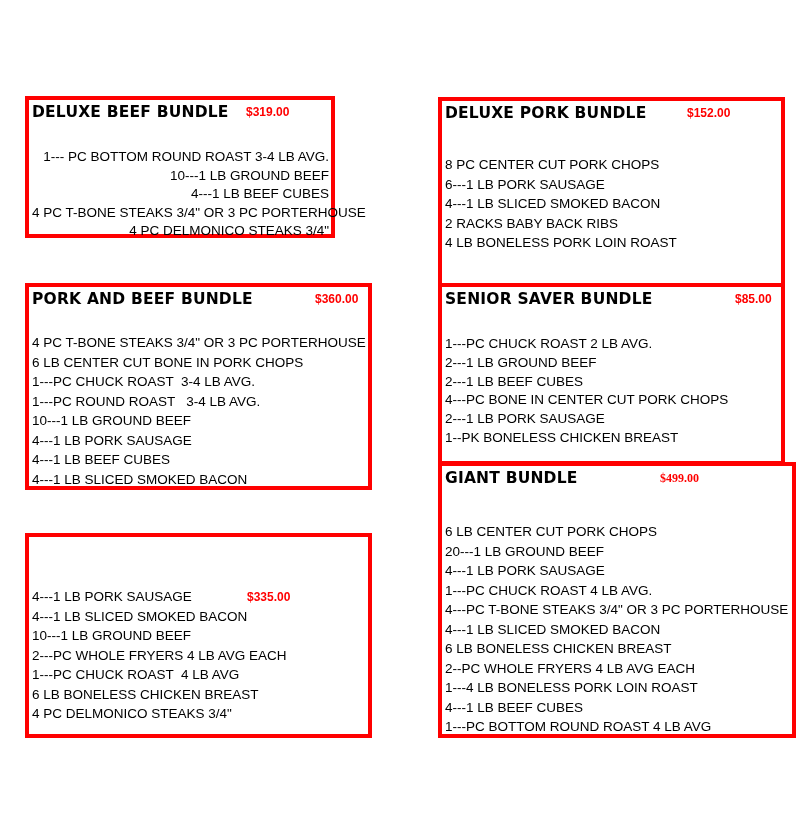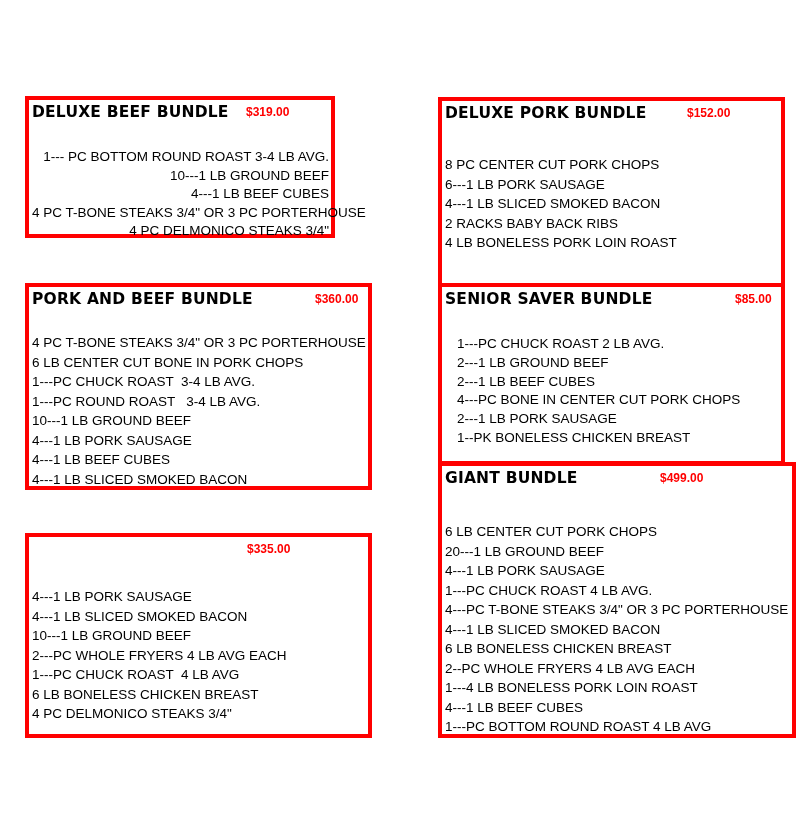--- a/index.html
+++ b/index.html
@@ -54,34 +54,34 @@
   .b1 .box-items { top: 48px; }
   .b1 .item { line-height: 18.6px; }
   .b1 .box-price { left: 217px; }
 
   .b2 { left: 25px;  top: 283px; width: 347px; height: 207px; padding-left: 41px; }
   .b2 .box-items { top: 46px; }
   .b2 .box-price { left: 286px; }
 
   .b3 { left: 25px;  top: 533px; width: 347px; height: 205px; }
   .b3 .box-items { top: 50px; }
-  .b3 .box-price { left: 218px; }
+  .b3 .box-price { left: 218px; margin-top: 48px; }
 
   .b4 { left: 438px; top: 97px;  width: 347px; height: 205px; }
   .b4 .box-items { top: 54px; }
   .b4 .box-price { left: 217px; margin-left: 28px; }
 
   .b5 { left: 438px; top: 283px; width: 347px; height: 182px; }
-  .b5 .box-items { top: 48px; margin-left: 12px; }
+  .b5 .box-items { top: 48px; }
   .b5 .item { line-height: 18.8px; }
   .b5 .box-price { left: 293px; }
 
   .b6 { left: 438px; top: 462px; width: 358px; height: 276px; }
   .b6 .box-items { top: 56px; }
-  .b6 .box-price { left: 218px; }
+  .b6 .box-price { left: 218px; font-family: Liberation Serif, serif; }
 </style>
 </head>
 <body>
 
 <div class="page">
 
   <div class="box b1">
     <div class="box-title">DELUXE BEEF BUNDLE</div>
     <div class="box-price">$319.00</div>
     <div class="box-items">

